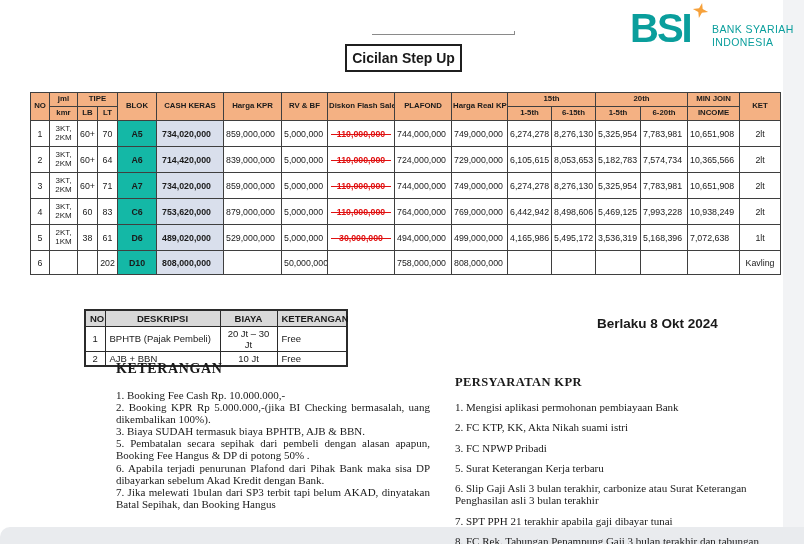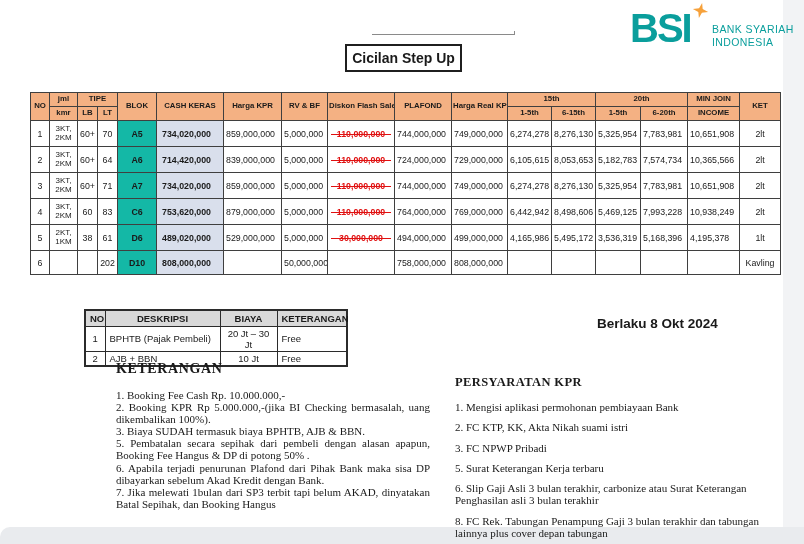--- a/index.html
+++ b/index.html
@@ -222,21 +222,21 @@
           <td class="num c-cash">489,020,000</td>
           <td class="num">529,000,000</td>
           <td class="num">5,000,000</td>
           <td class="c-diskon"><i class="strike-line"></i><span class="diskon-val">30,000,000</span></td>
           <td class="num">494,000,000</td>
           <td class="num">499,000,000</td>
           <td class="num">4,165,986</td>
           <td class="num">5,495,172</td>
           <td class="num">3,536,319</td>
           <td class="num">5,168,396</td>
-          <td class="num">4,195,378</td>
+          <td class="num">7,072,638</td>
           <td>1lt</td>
         </tr>
         <tr>
           <td>6</td>
           <td class="c-kmr"></td>
           <td></td>
           <td>202</td>
           <td class="c-blok">D10</td>
           <td class="num c-cash">808,000,000</td>
           <td class="num"></td>
@@ -300,17 +300,18 @@
   </div>
 
   <div class="reqs">
     <div class="reqs-heading">PERSYARATAN KPR</div>
     <div id="persyaratan-list">
         <p>1. Mengisi aplikasi permohonan pembiayaan Bank</p>
         <p>2. FC KTP, KK, Akta Nikah suami istri</p>
         <p>3. FC NPWP Pribadi</p>
         <p>5. Surat Keterangan Kerja terbaru</p>
         <p>6. Slip Gaji Asli 3 bulan terakhir, carbonize atau Surat Keterangan Penghasilan asli 3 bulan terakhir</p>
+        <p>7. SPT PPH 21 terakhir apabila gaji dibayar tunai</p>
         <p>8. FC Rek. Tabungan Penampung Gaji 3 bulan terakhir dan tabungan lainnya plus cover depan tabungan</p>
         <p>9. Kartu BPJS Kesehatan</p>
       </div>
   </div>
 </div>
 
 </body></html>

